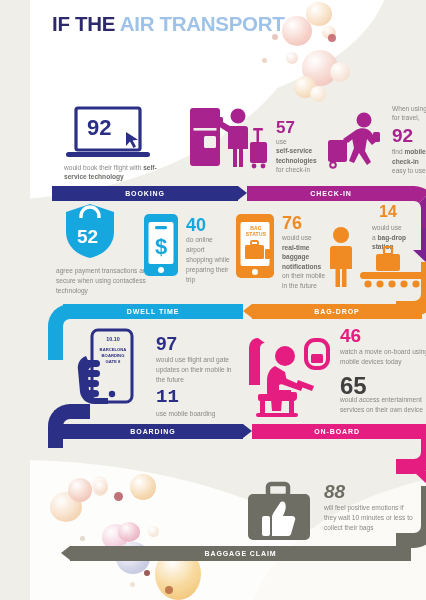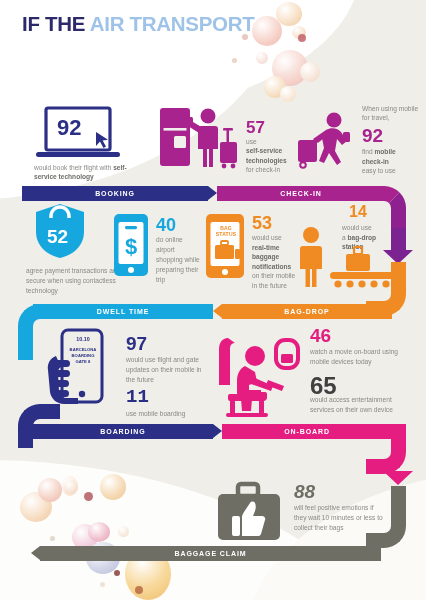--- a/index.html
+++ b/index.html
@@ -2,21 +2,21 @@
 <html><head>
 <meta charset="utf-8">
 <style>
   html,body{margin:0;padding:0;}
   body{
     width:426px;height:600px;overflow:hidden;
     font-family:"Liberation Sans",sans-serif;
     background:#efeee8;
     position:relative;
   }
-  #root{position:absolute;inset:0;background:#efeee8;}
+  #root{position:absolute;inset:0;background:#efeee8;margin-left:30px;}
 
   
   .bg-layer{position:absolute;inset:0;overflow:hidden;pointer-events:none;}
   .bubble{position:absolute;border-radius:50%;filter:blur(0.4px);}
   .white-sweep-top{
     position:absolute;left:-40px;top:-20px;width:330px;height:220px;
     background:#ffffff;border-bottom-right-radius:100% 100%;
     box-shadow:0 0 0 0 #fff;
   }
   .white-sweep-top2{
@@ -260,21 +260,21 @@
         <rect x="11" y="33" width="19" height="14" rx="1.6" fill="#ef8b22"></rect>
         <rect x="17" y="29" width="7" height="4" rx="1" fill="none" stroke="#ef8b22" stroke-width="1.8"></rect>
         <rect x="31" y="37" width="5" height="10" rx="1.2" fill="#ef8b22"></rect>
         <circle cx="21" cy="60" r="3" fill="#ffffff"></circle>
       </svg>
     </div>
     <div style="position:absolute;left:9px;top:13px;width:26px;text-align:center;font-size:5px;font-weight:bold;color:#ef8b22;line-height:1.25;letter-spacing:0.2px;">
       <div>BAG</div>
       <div>STATUS</div>
     </div>
-    <div class="stat-num sect-bagdrop" style="position:absolute;left:48px;top:2px;font-size:18px;color:#ef8b22;">53</div>
+    <div class="stat-num sect-bagdrop" style="position:absolute;left:48px;top:2px;font-size:18px;color:#ef8b22;">76</div>
     <div class="cap" style="position:absolute;left:48px;top:21px;width:62px;line-height:1.45;">
       <div>would use</div>
       <div><b>real-time</b></div>
       <div><b>baggage</b></div>
       <div><b>notifications</b></div>
       <div>on their mobile</div>
       <div>in the future</div>
     </div>
   </div>
 

